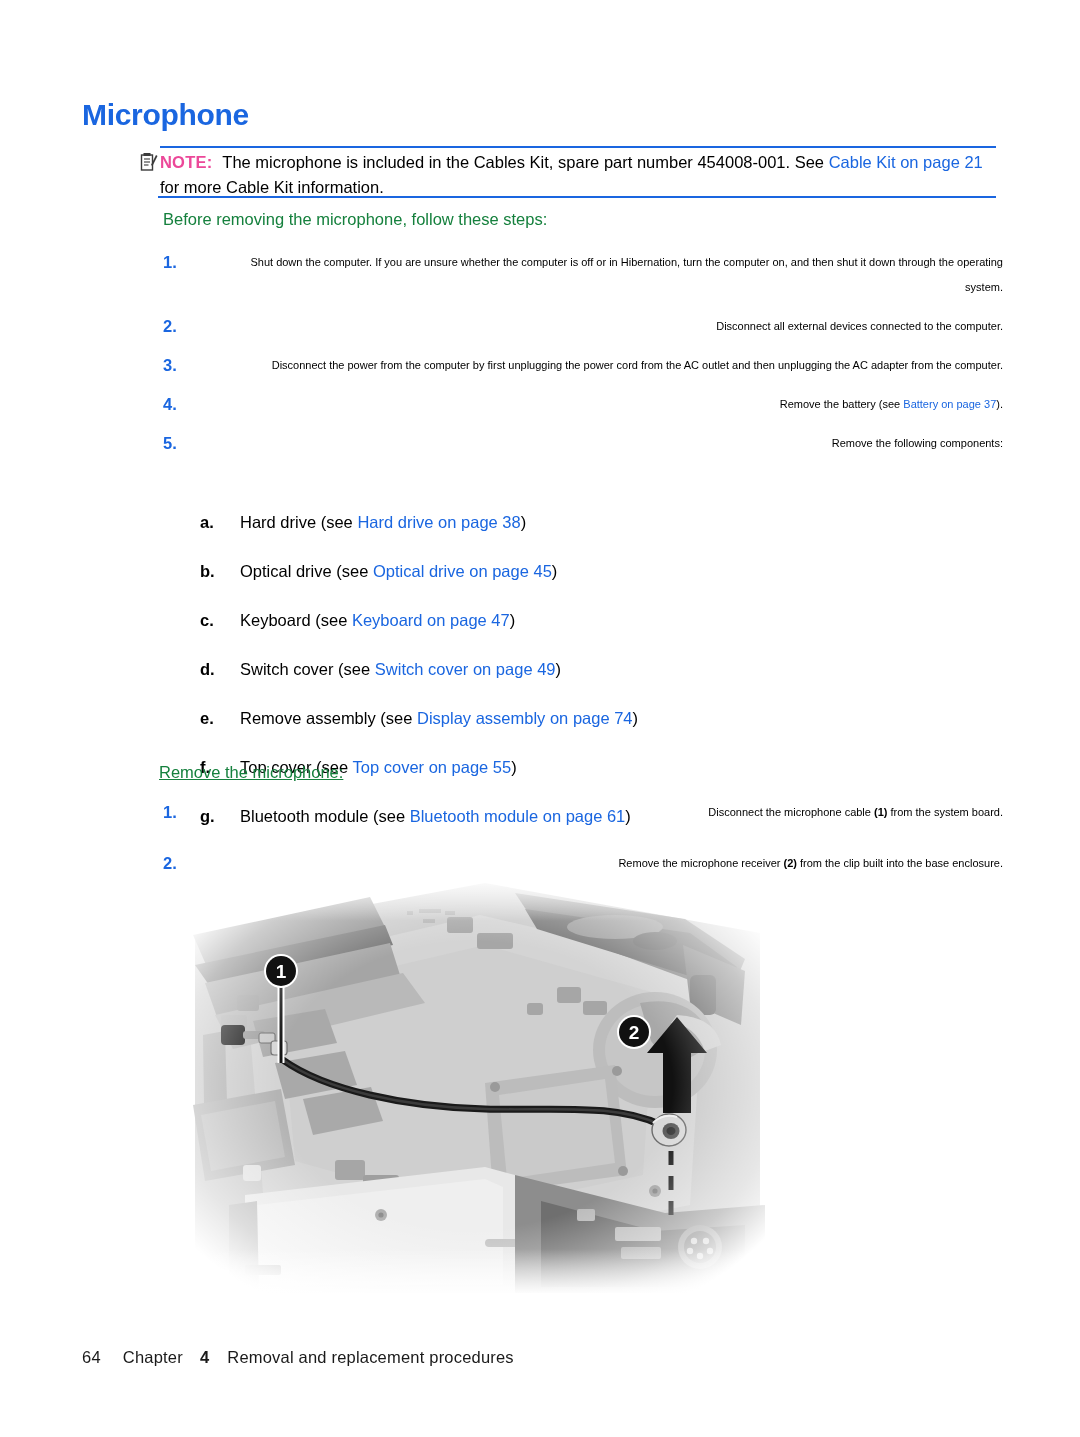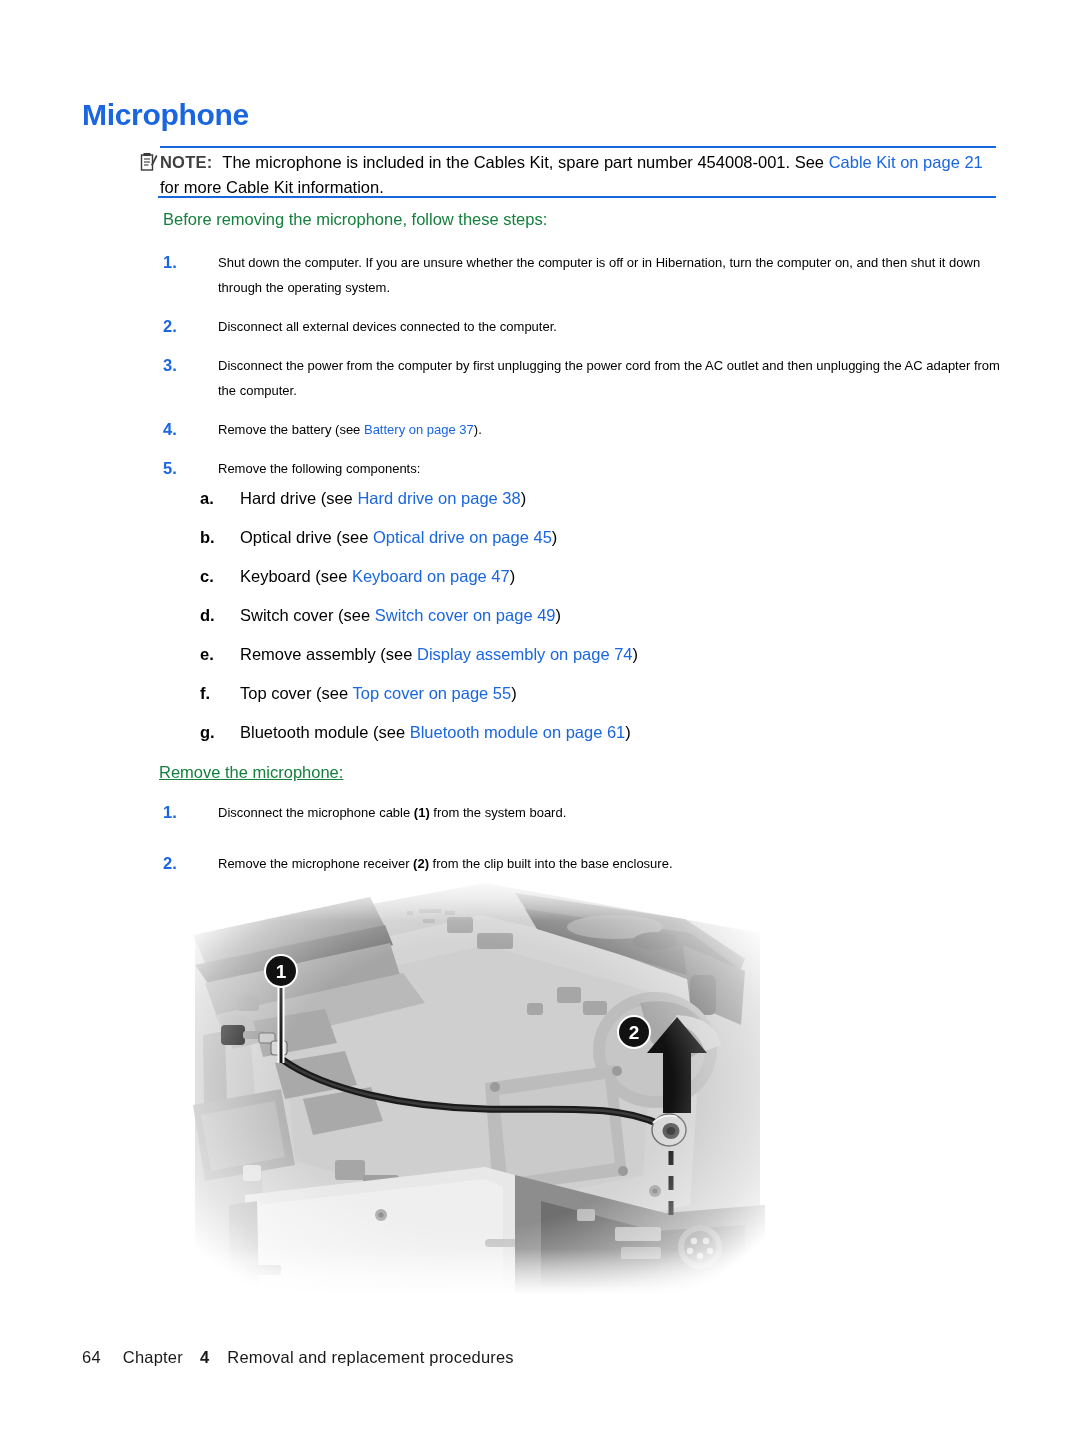--- a/index.html
+++ b/index.html
@@ -68,21 +68,21 @@
     position: absolute;
     left: 20px;
     top: 4px;
     width: 836px;
     font-size: 16.5px;
     line-height: 25px;
     color: #000;
   }
   .note-label {
     font-weight: bold;
-    color: #404040;
+    color: #ec4899;
     letter-spacing: 0.2px;
   }
   .note-gap { display: inline-block; width: 10px; }
 
   
   .para {
     position: absolute;
     font-size: 16.5px;
     line-height: 25px;
     color: #15803d;
@@ -103,23 +103,24 @@
     top: 0;
     width: 30px;
     font-size: 16.5px;
     font-weight: bold;
     color: #1a66e0;
     line-height: 25px;
   }
   .oitem .otext {
     display: block;
     margin-left: 55px;
-    font-size: 13px;
+    font-size: 11px;
     line-height: 25px;
     color: #000;
+    text-align: right;
   }
 
   
   .sublist { position: absolute; left: 200px; width: 800px; }
   .subitem {
     position: relative;
     min-height: 25px;
     margin-bottom: 14px;
   }
   .subitem .smarker {
@@ -131,20 +132,21 @@
     font-weight: bold;
     color: #000000;
     line-height: 25px;
   }
   .subitem .stext {
     display: block;
     margin-left: 40px;
     font-size: 16.5px;
     line-height: 25px;
     color: #000;
+    margin-top: 24px;
   }
 
   .xref {
     color: #1a66e0;
   }
   .bold-num { font-weight: bold; }
 
   
   .figure {
     position: absolute;

